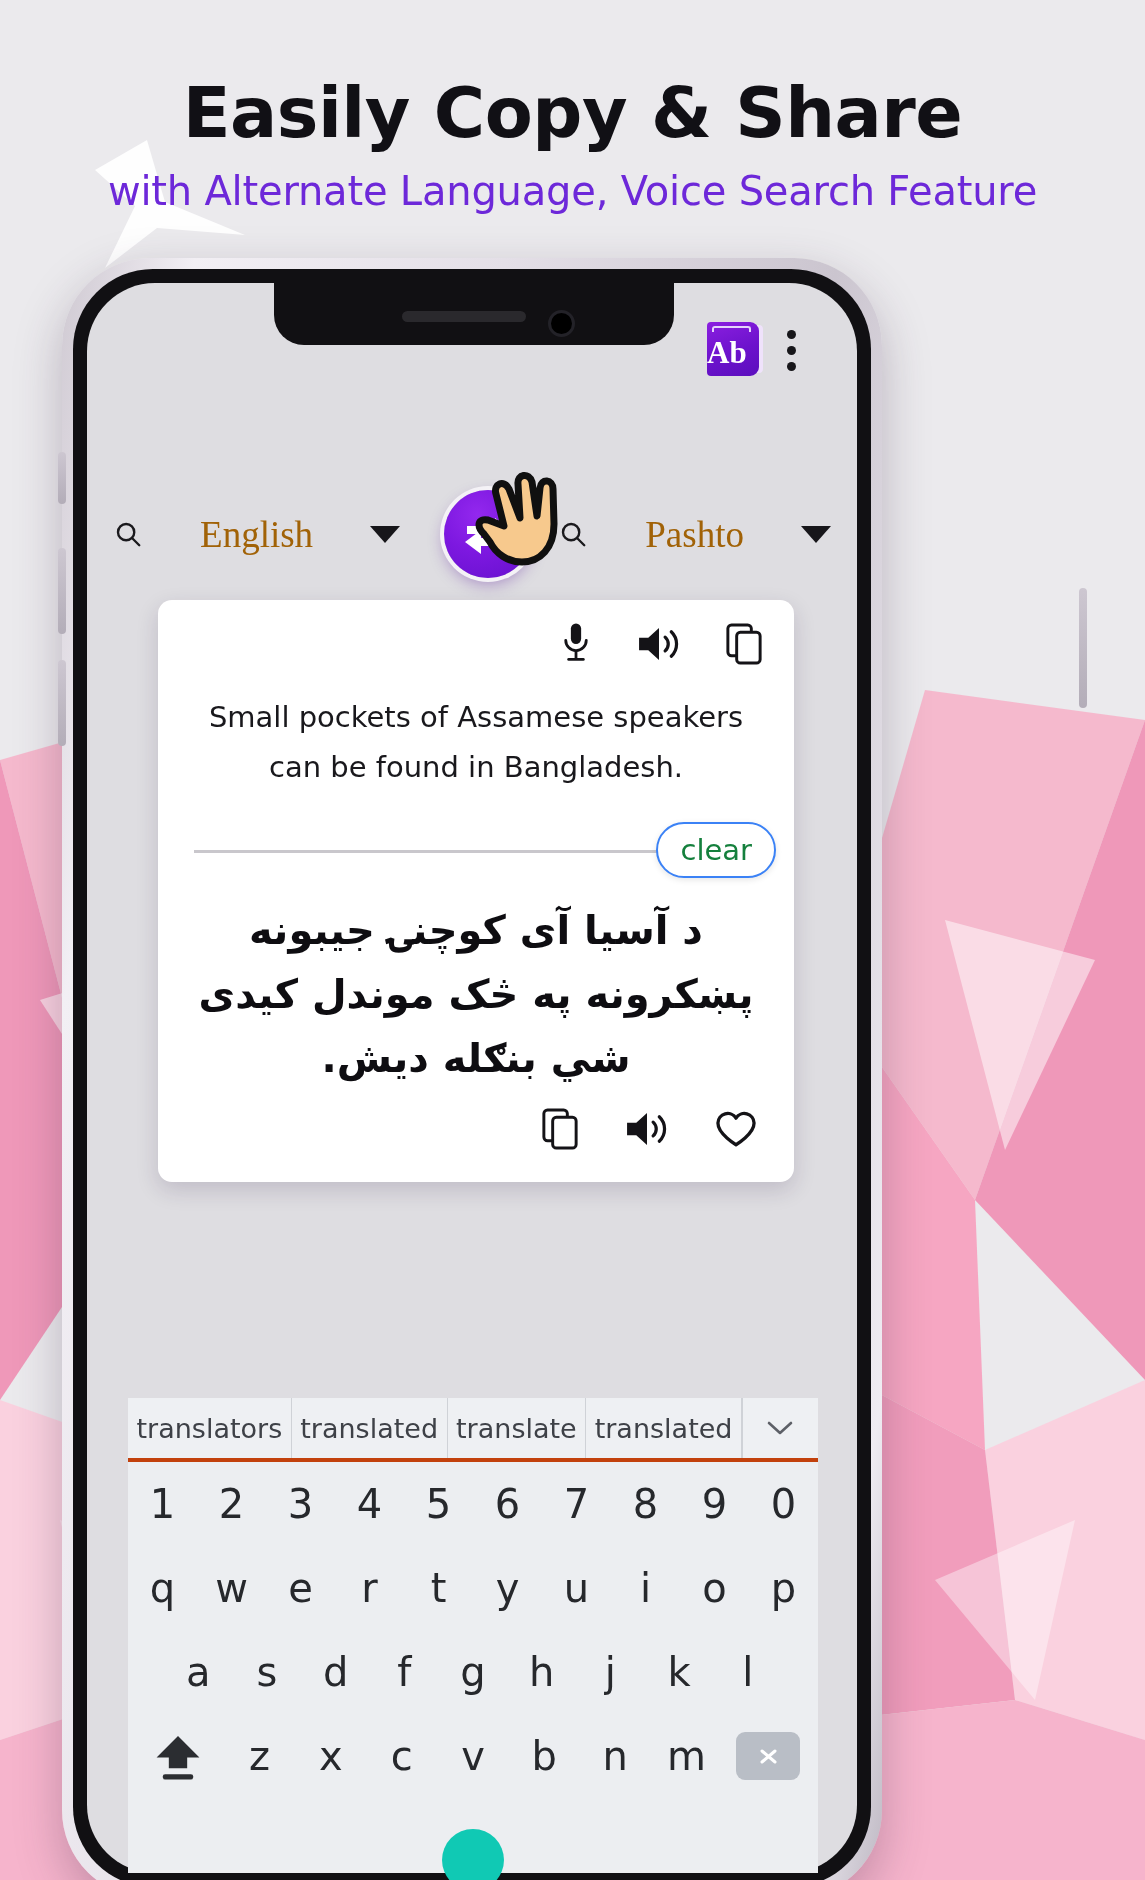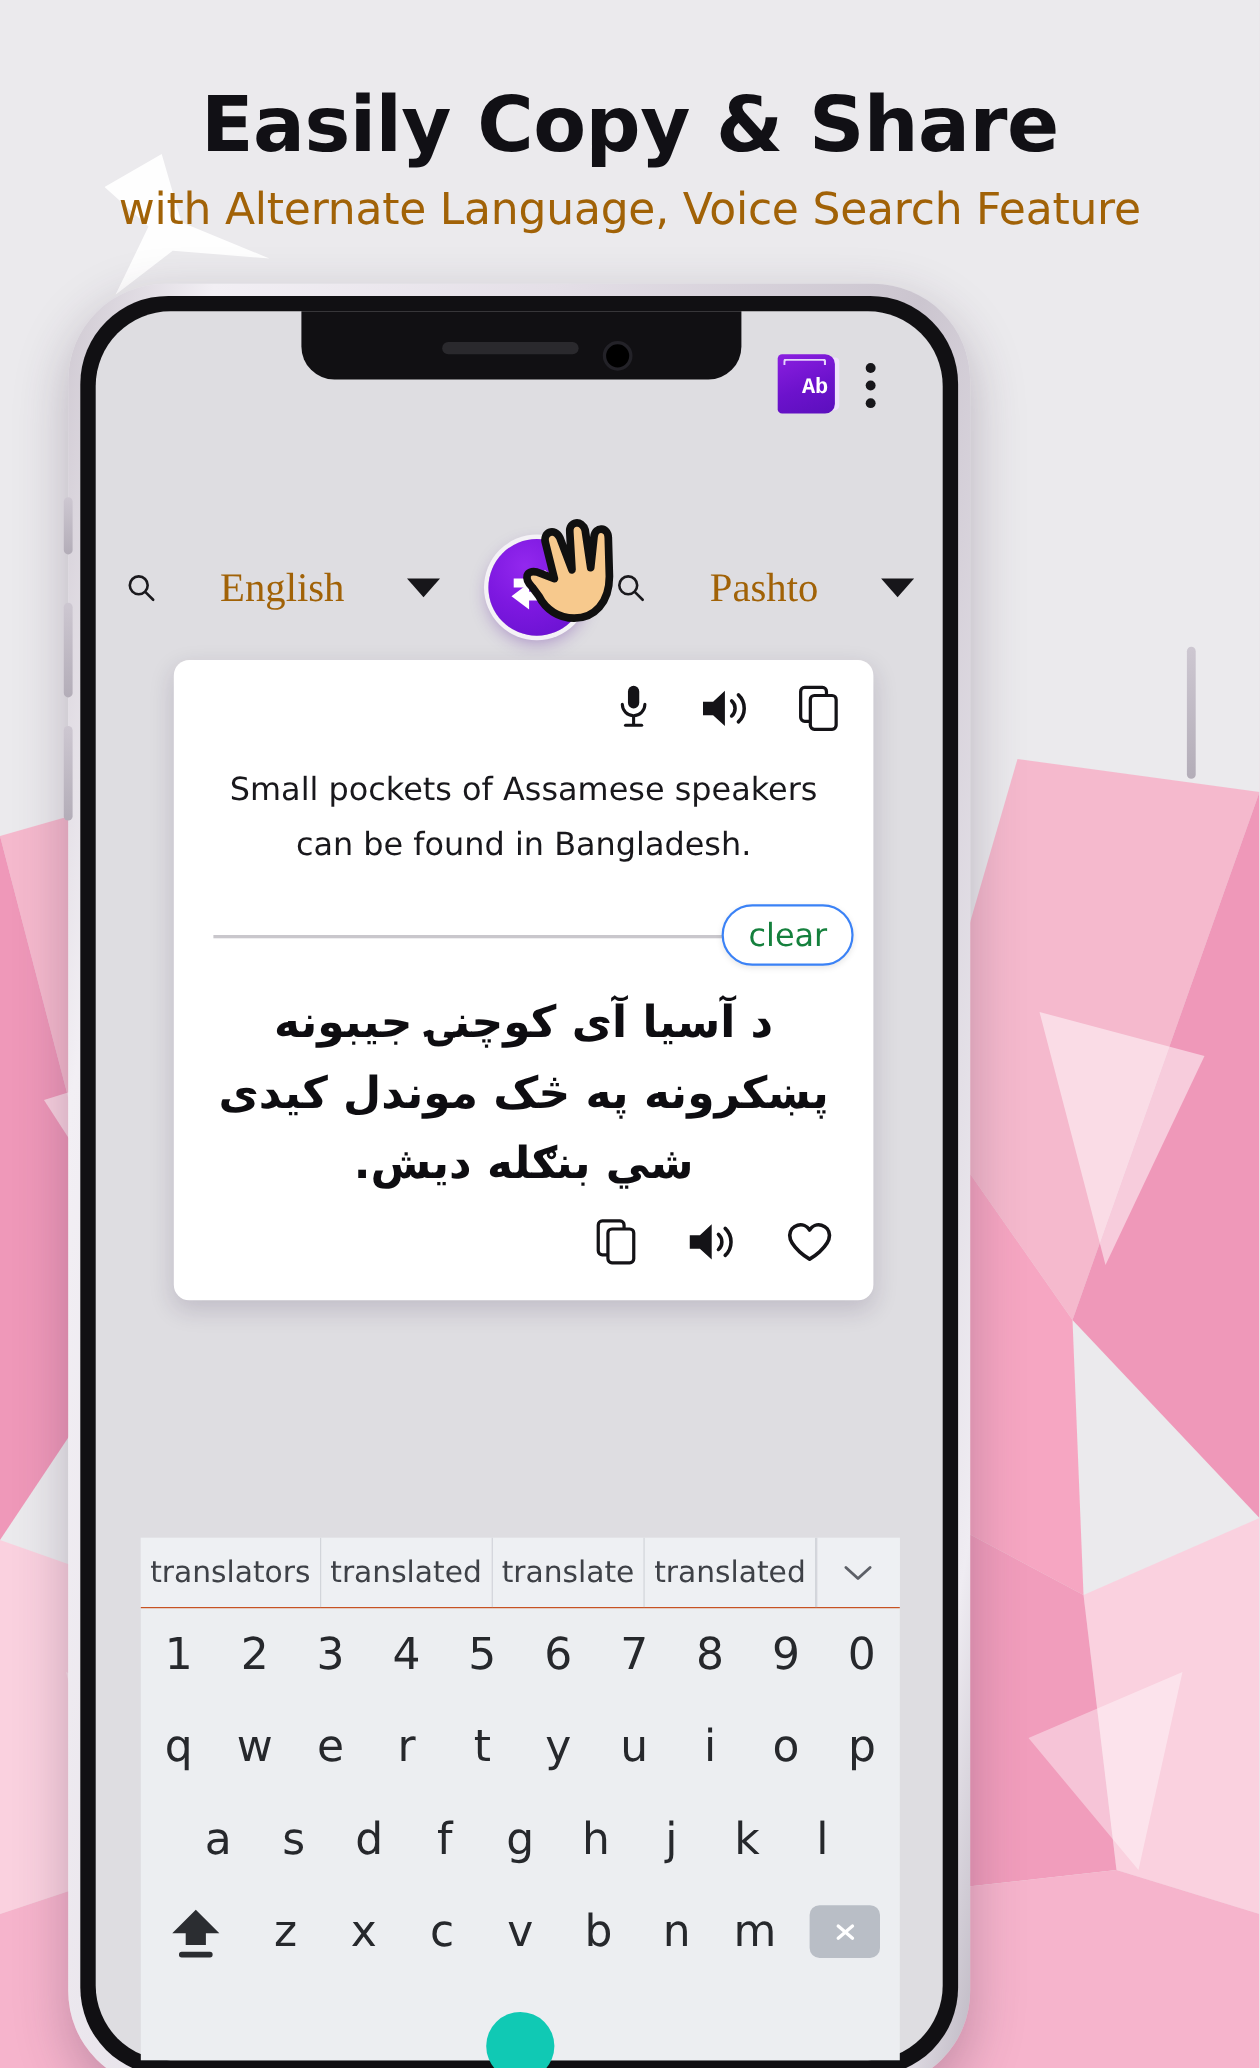--- a/index.html
+++ b/index.html
@@ -20,21 +20,21 @@
   
   .headline {
     position: absolute; left: 0; top: 72px; width: 1145px;
     text-align: center; font-size: 70px; font-weight: 700;
     color: #111015; letter-spacing: -0.5px;
     font-family: "DejaVu Sans", sans-serif;
   }
   .subhead {
     position: absolute; left: 0; top: 168px; width: 1145px;
     text-align: center; font-size: 40px; font-weight: 400;
-    color: #a16207; letter-spacing: -0.2px;
+    color: #6d28d9; letter-spacing: -0.2px;
     font-family: "DejaVu Sans", sans-serif;
   }
 
   
   .phone-outer {
     position: absolute; left: 62px; top: 258px;
     width: 820px; height: 1640px;
     border-radius: 88px;
     background: linear-gradient(100deg,#cfc9d2 0%,#f2eff4 12%,#e4dfe7 40%,#cbc5cf 70%,#efecf2 92%,#bdb7c2 100%);
     box-shadow: 0 18px 48px rgba(60,40,70,0.28);
@@ -95,22 +95,22 @@
     position: absolute; right: -4px; top: 3px; width: 9px; height: 48px;
     background: #efe2fb; border-radius: 0 4px 4px 0;
     transform: skewY(-4deg);
   }
   .ab-icon .spine {
     position: absolute; left: 5px; top: 4px; right: 8px; height: 6px;
     border: 2px solid #e5d3fb; border-bottom: none; border-radius: 3px 3px 0 0;
   }
   .ab-icon .ablabel {
     position: absolute; left: 0; right: 6px; top: 14px;
-    text-align: right; color: #fff; font-weight: 700; font-size: 20px;
-    font-family: Liberation Mono, monospace; line-height: 34px;
+    text-align: left; color: #fff; font-weight: 700; font-size: 31px;
+    font-family: Liberation Serif, serif; line-height: 34px;
   }
   .kebab { position: absolute; left: 700px; top: 30px; width: 10px; height: 40px; }
   .kebab i { display:block; width: 9px; height: 9px; border-radius: 50%; background: #17161a; margin-bottom: 7px; }
 
   
   .lang-row {
     position: absolute; left: 87px; top: 492px; width: 770px; height: 84px;
     display: flex; align-items: center; z-index: 8;
   }
   .mag { width: 30px; height: 30px; flex: 0 0 auto; }
@@ -157,21 +157,21 @@
   .card-icons-bot { display: flex; justify-content: flex-end; gap: 44px; align-items: center; height: 62px; padding-right: 14px; }
 
   
   .hand { position: absolute; left: 466px; top: 462px; width: 110px; height: 110px; z-index: 12; }
 
   
   .keyboard {
     position: absolute; left: 128px; top: 1398px; width: 690px; height: 475px;
     background: #eceef1; z-index: 9;
   }
-  .sugg-bar { height: 64px; display: flex; align-items: stretch; background: #eef0f3; border-bottom: 1px solid #c2410c; }
+  .sugg-bar { height: 64px; display: flex; align-items: stretch; background: #eef0f3; border-bottom: 4px solid #c2410c; }
   .sugg {
     flex: 1 1 auto; display: flex; align-items: center; justify-content: center;
     font-size: 27px; color: #3e4147; font-family: "DejaVu Sans", sans-serif;
     border-right: 1px solid #cfd2d7; white-space: nowrap; padding: 0 6px;
   }
   .sugg:last-of-type { border-right: none; }
   .sugg-more { flex: 0 0 76px; display: flex; align-items: center; justify-content: center; border-left: 1px solid #cfd2d7; }
   .krow { display: flex; justify-content: center; gap: 0; height: 84px; align-items: center; }
   .key {
     flex: 1 1 0; text-align: center; font-size: 40px; color: #26282c;

